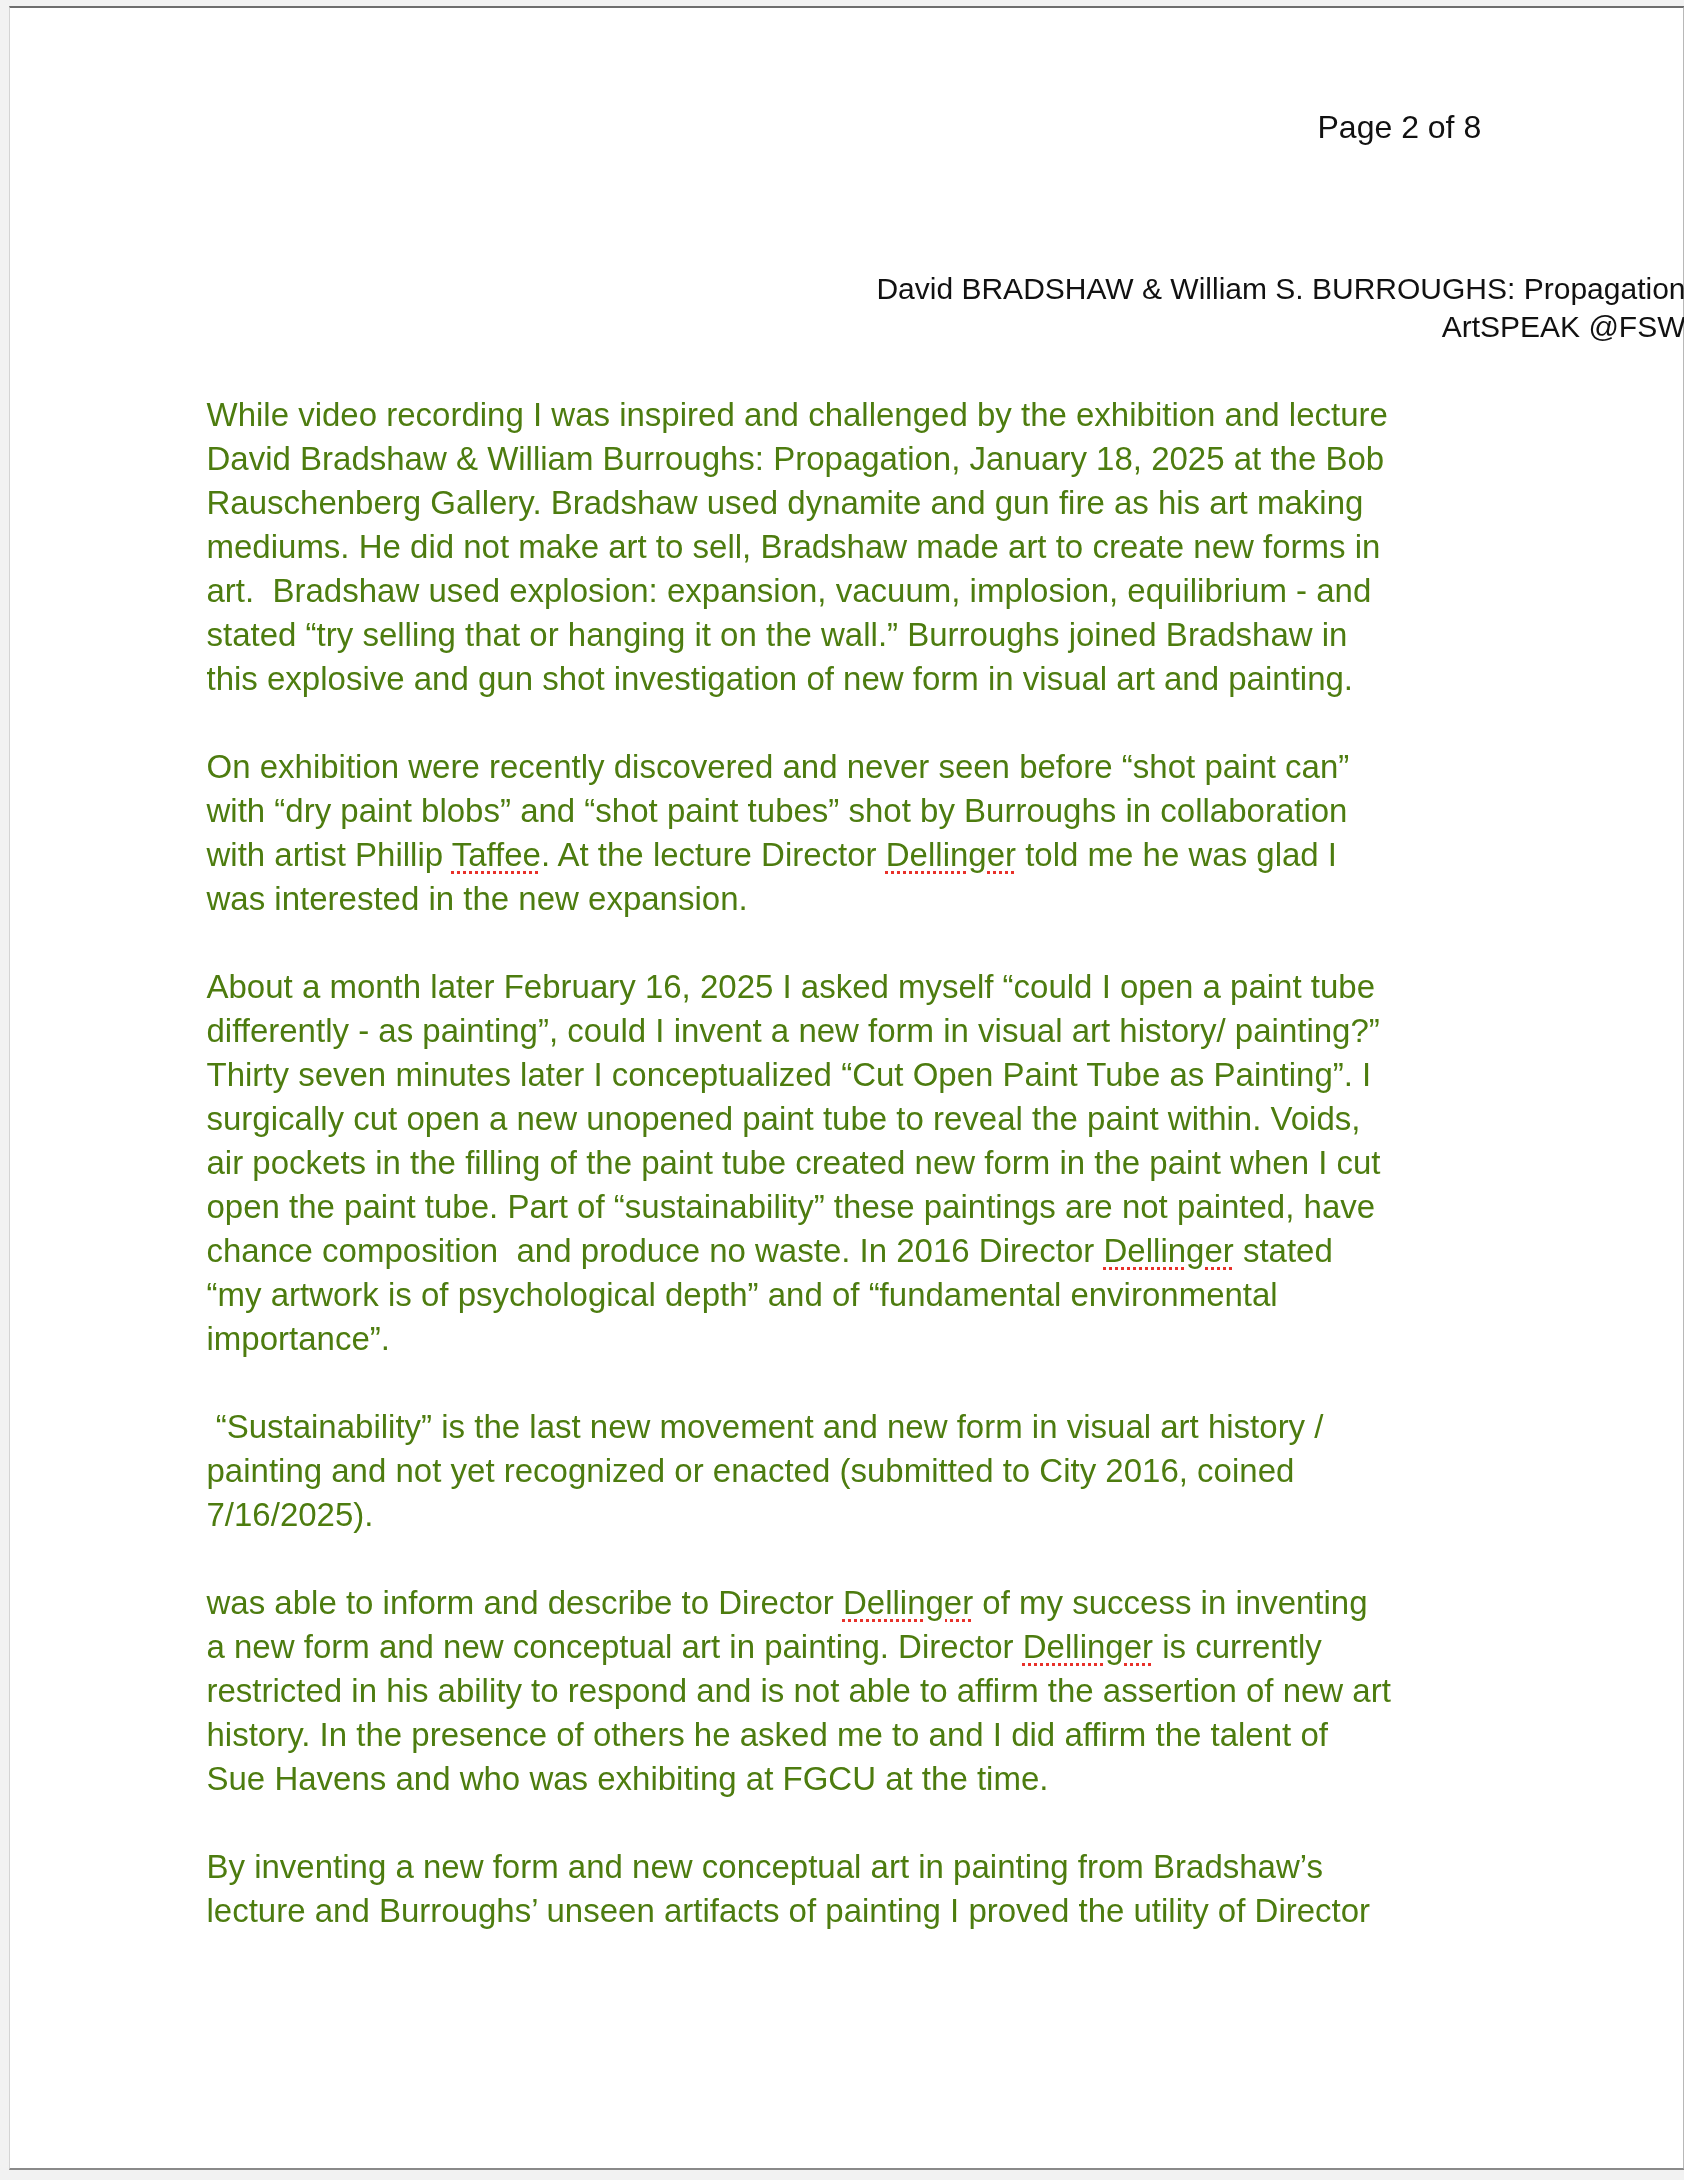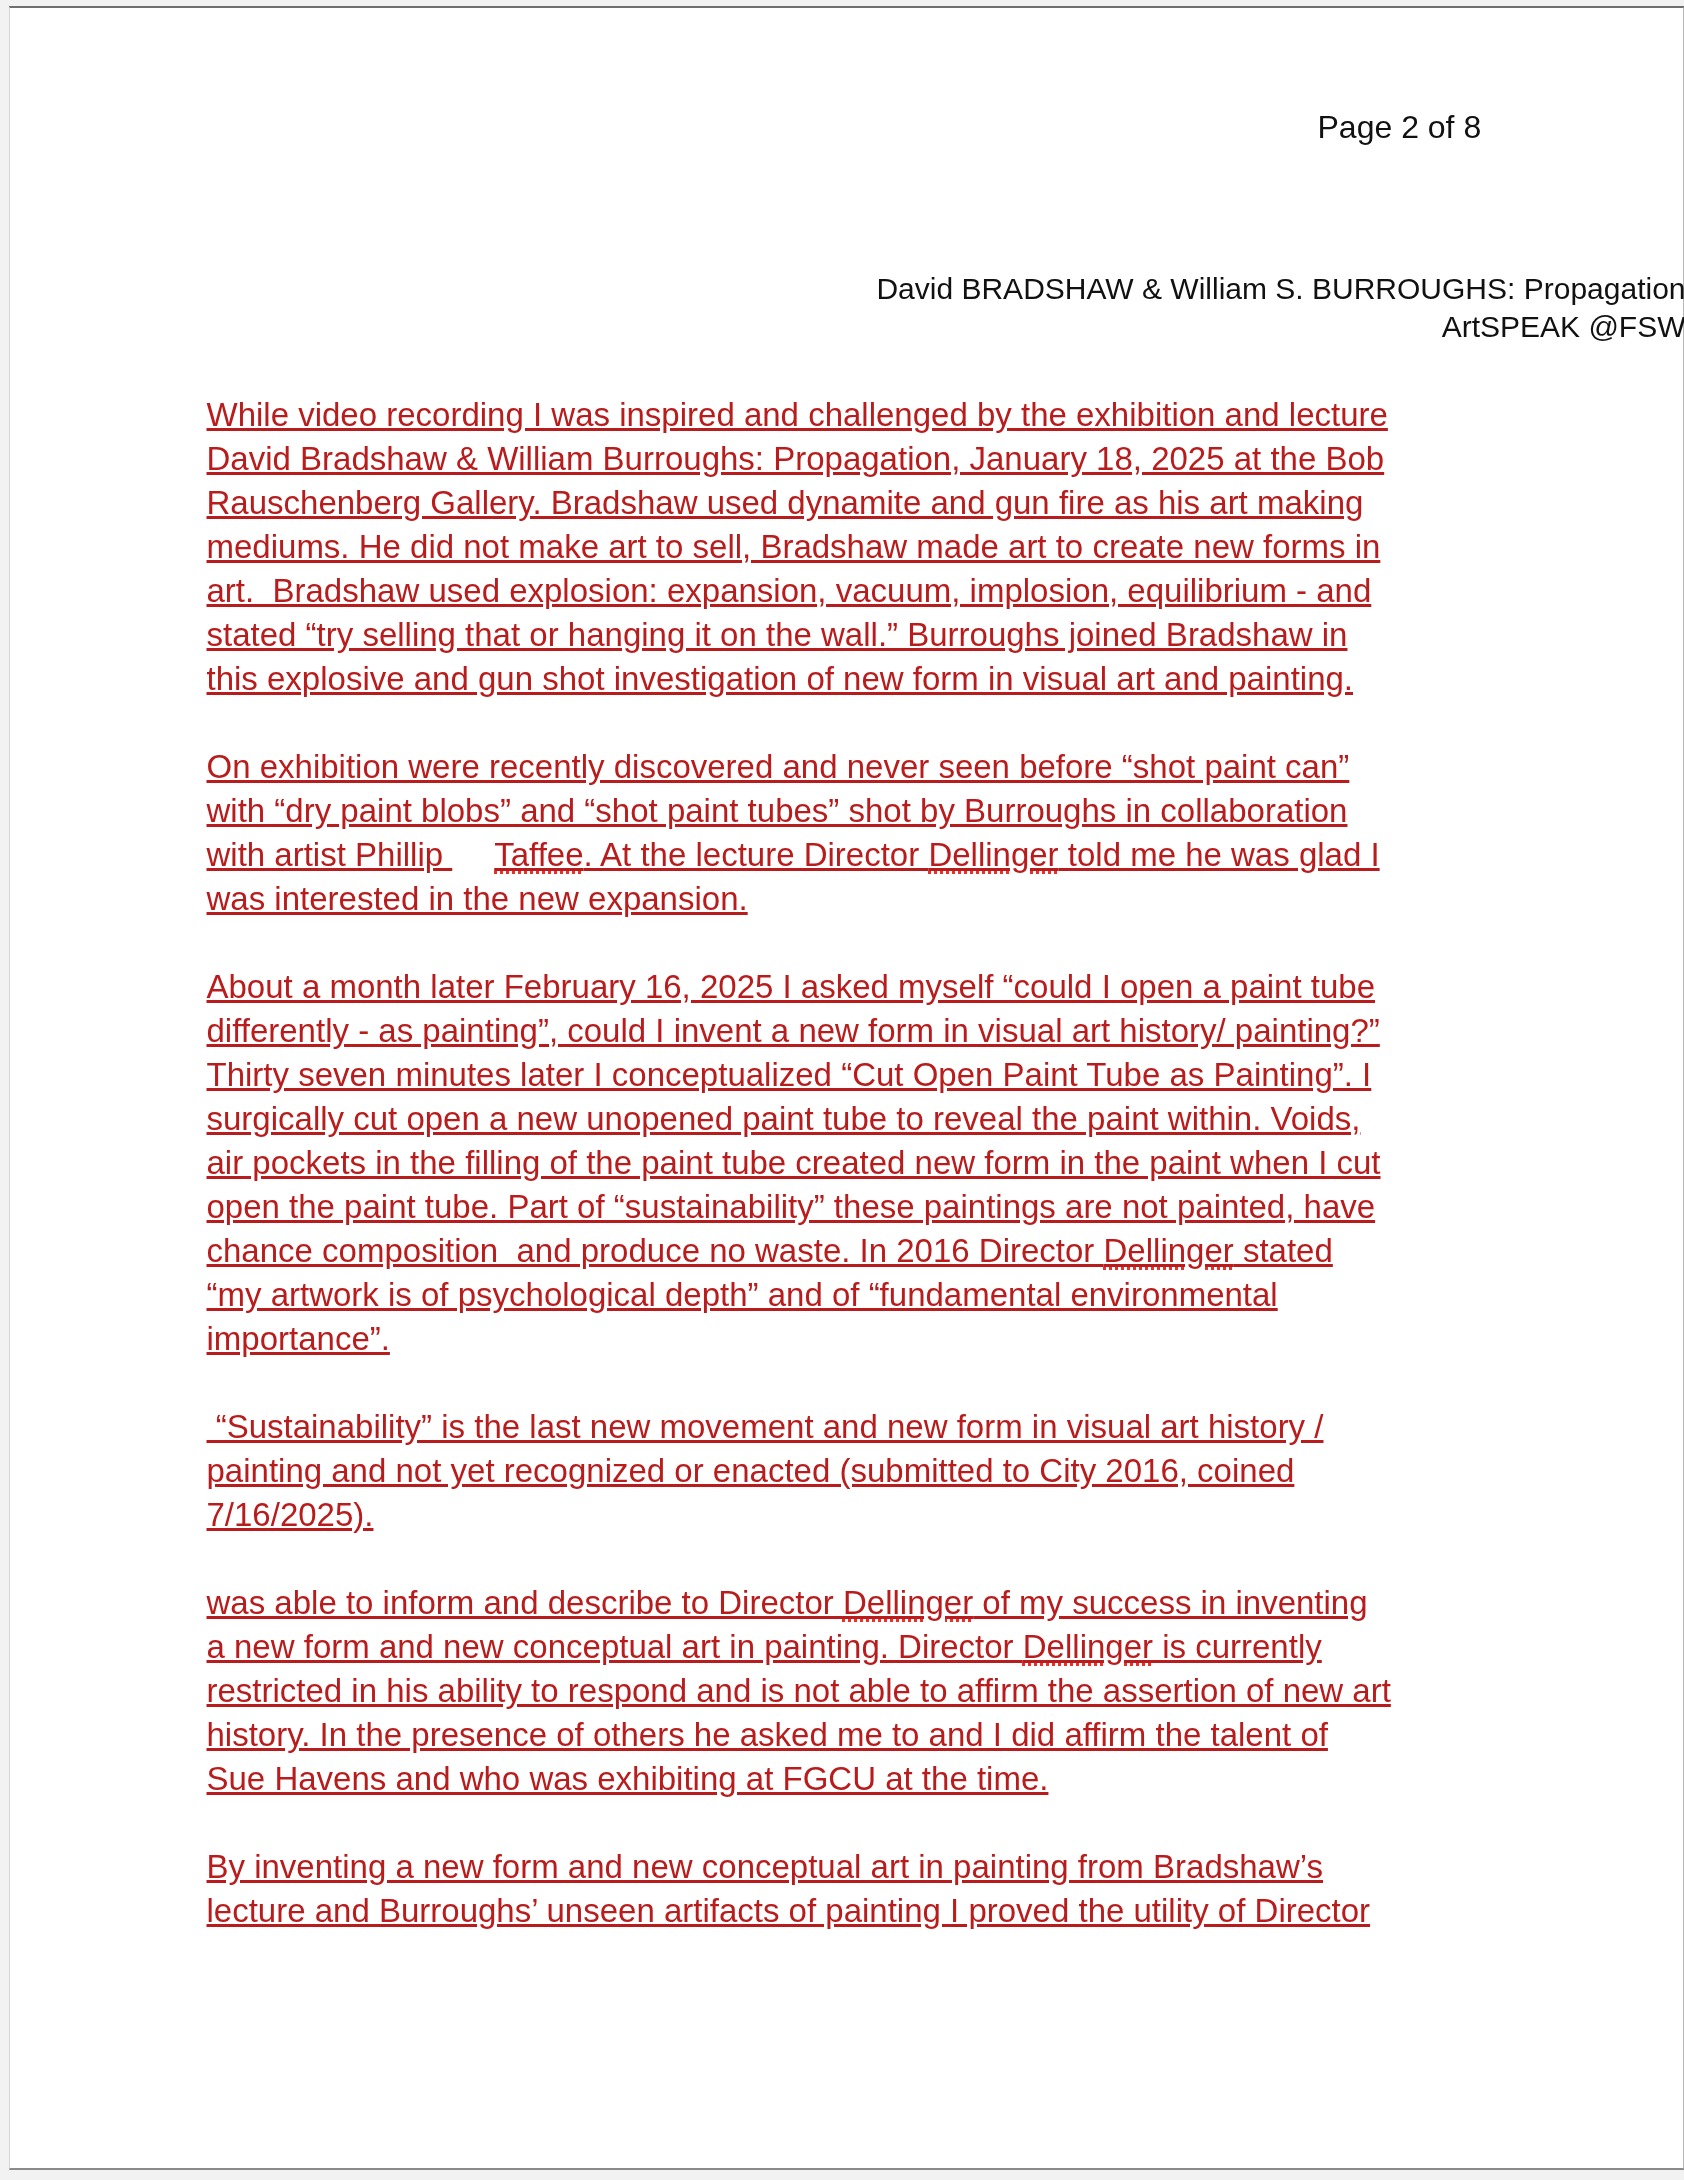--- a/index.html
+++ b/index.html
@@ -44,22 +44,21 @@
       color: #111;
     }
     .body {
       position: absolute;
       top: 385px;
       left: 197px;
       width: 1295px;
       font-family: "Liberation Sans", sans-serif;
       font-size: 33px;
       line-height: 44px;
-      color: #b91c1c;
-      text-decoration: underline;
+      color: #4d7c0f;
     }
     .para {
       margin: 0 0 44px 0;
       white-space: normal;
     }
     .line {
       display: block;
       white-space: pre;
     }
     .spell {
@@ -85,21 +84,21 @@
         <span class="line">David Bradshaw &amp; William Burroughs: Propagation, January 18, 2025 at the Bob</span>
         <span class="line">Rauschenberg Gallery. Bradshaw used dynamite and gun fire as his art making</span>
         <span class="line">mediums. He did not make art to sell, Bradshaw made art to create new forms in</span>
         <span class="line">art.  Bradshaw used explosion: expansion, vacuum, implosion, equilibrium - and</span>
         <span class="line">stated “try selling that or hanging it on the wall.” Burroughs joined Bradshaw in</span>
         <span class="line">this explosive and gun shot investigation of new form in visual art and painting.</span>
       </div>
       <div class="para">
         <span class="line">On exhibition were recently discovered and never seen before “shot paint can”</span>
         <span class="line">with “dry paint blobs” and “shot paint tubes” shot by Burroughs in collaboration</span>
-        <span class="line"><span>with artist Phillip </span><span class="spell" style="text-decoration-color: rgb(232, 49, 42); margin-left: 42px;">Taffee</span><span>. At the lecture Director </span><span class="spell" style="text-decoration-color: rgb(232, 49, 42);">Dellinger</span><span> told me he was glad I</span></span>
+        <span class="line"><span>with artist Phillip </span><span class="spell" style="text-decoration-color: rgb(232, 49, 42);">Taffee</span><span>. At the lecture Director </span><span class="spell" style="text-decoration-color: rgb(232, 49, 42);">Dellinger</span><span> told me he was glad I</span></span>
         <span class="line">was interested in the new expansion.</span>
       </div>
       <div class="para">
         <span class="line">About a month later February 16, 2025 I asked myself “could I open a paint tube</span>
         <span class="line">differently - as painting”, could I invent a new form in visual art history/ painting?”</span>
         <span class="line">Thirty seven minutes later I conceptualized “Cut Open Paint Tube as Painting”. I</span>
         <span class="line">surgically cut open a new unopened paint tube to reveal the paint within. Voids,</span>
         <span class="line">air pockets in the filling of the paint tube created new form in the paint when I cut</span>
         <span class="line">open the paint tube. Part of “sustainability” these paintings are not painted, have</span>
         <span class="line"><span>chance composition  and produce no waste. In 2016 Director </span><span class="spell" style="text-decoration-color: rgb(232, 49, 42);">Dellinger</span><span> stated</span></span>

